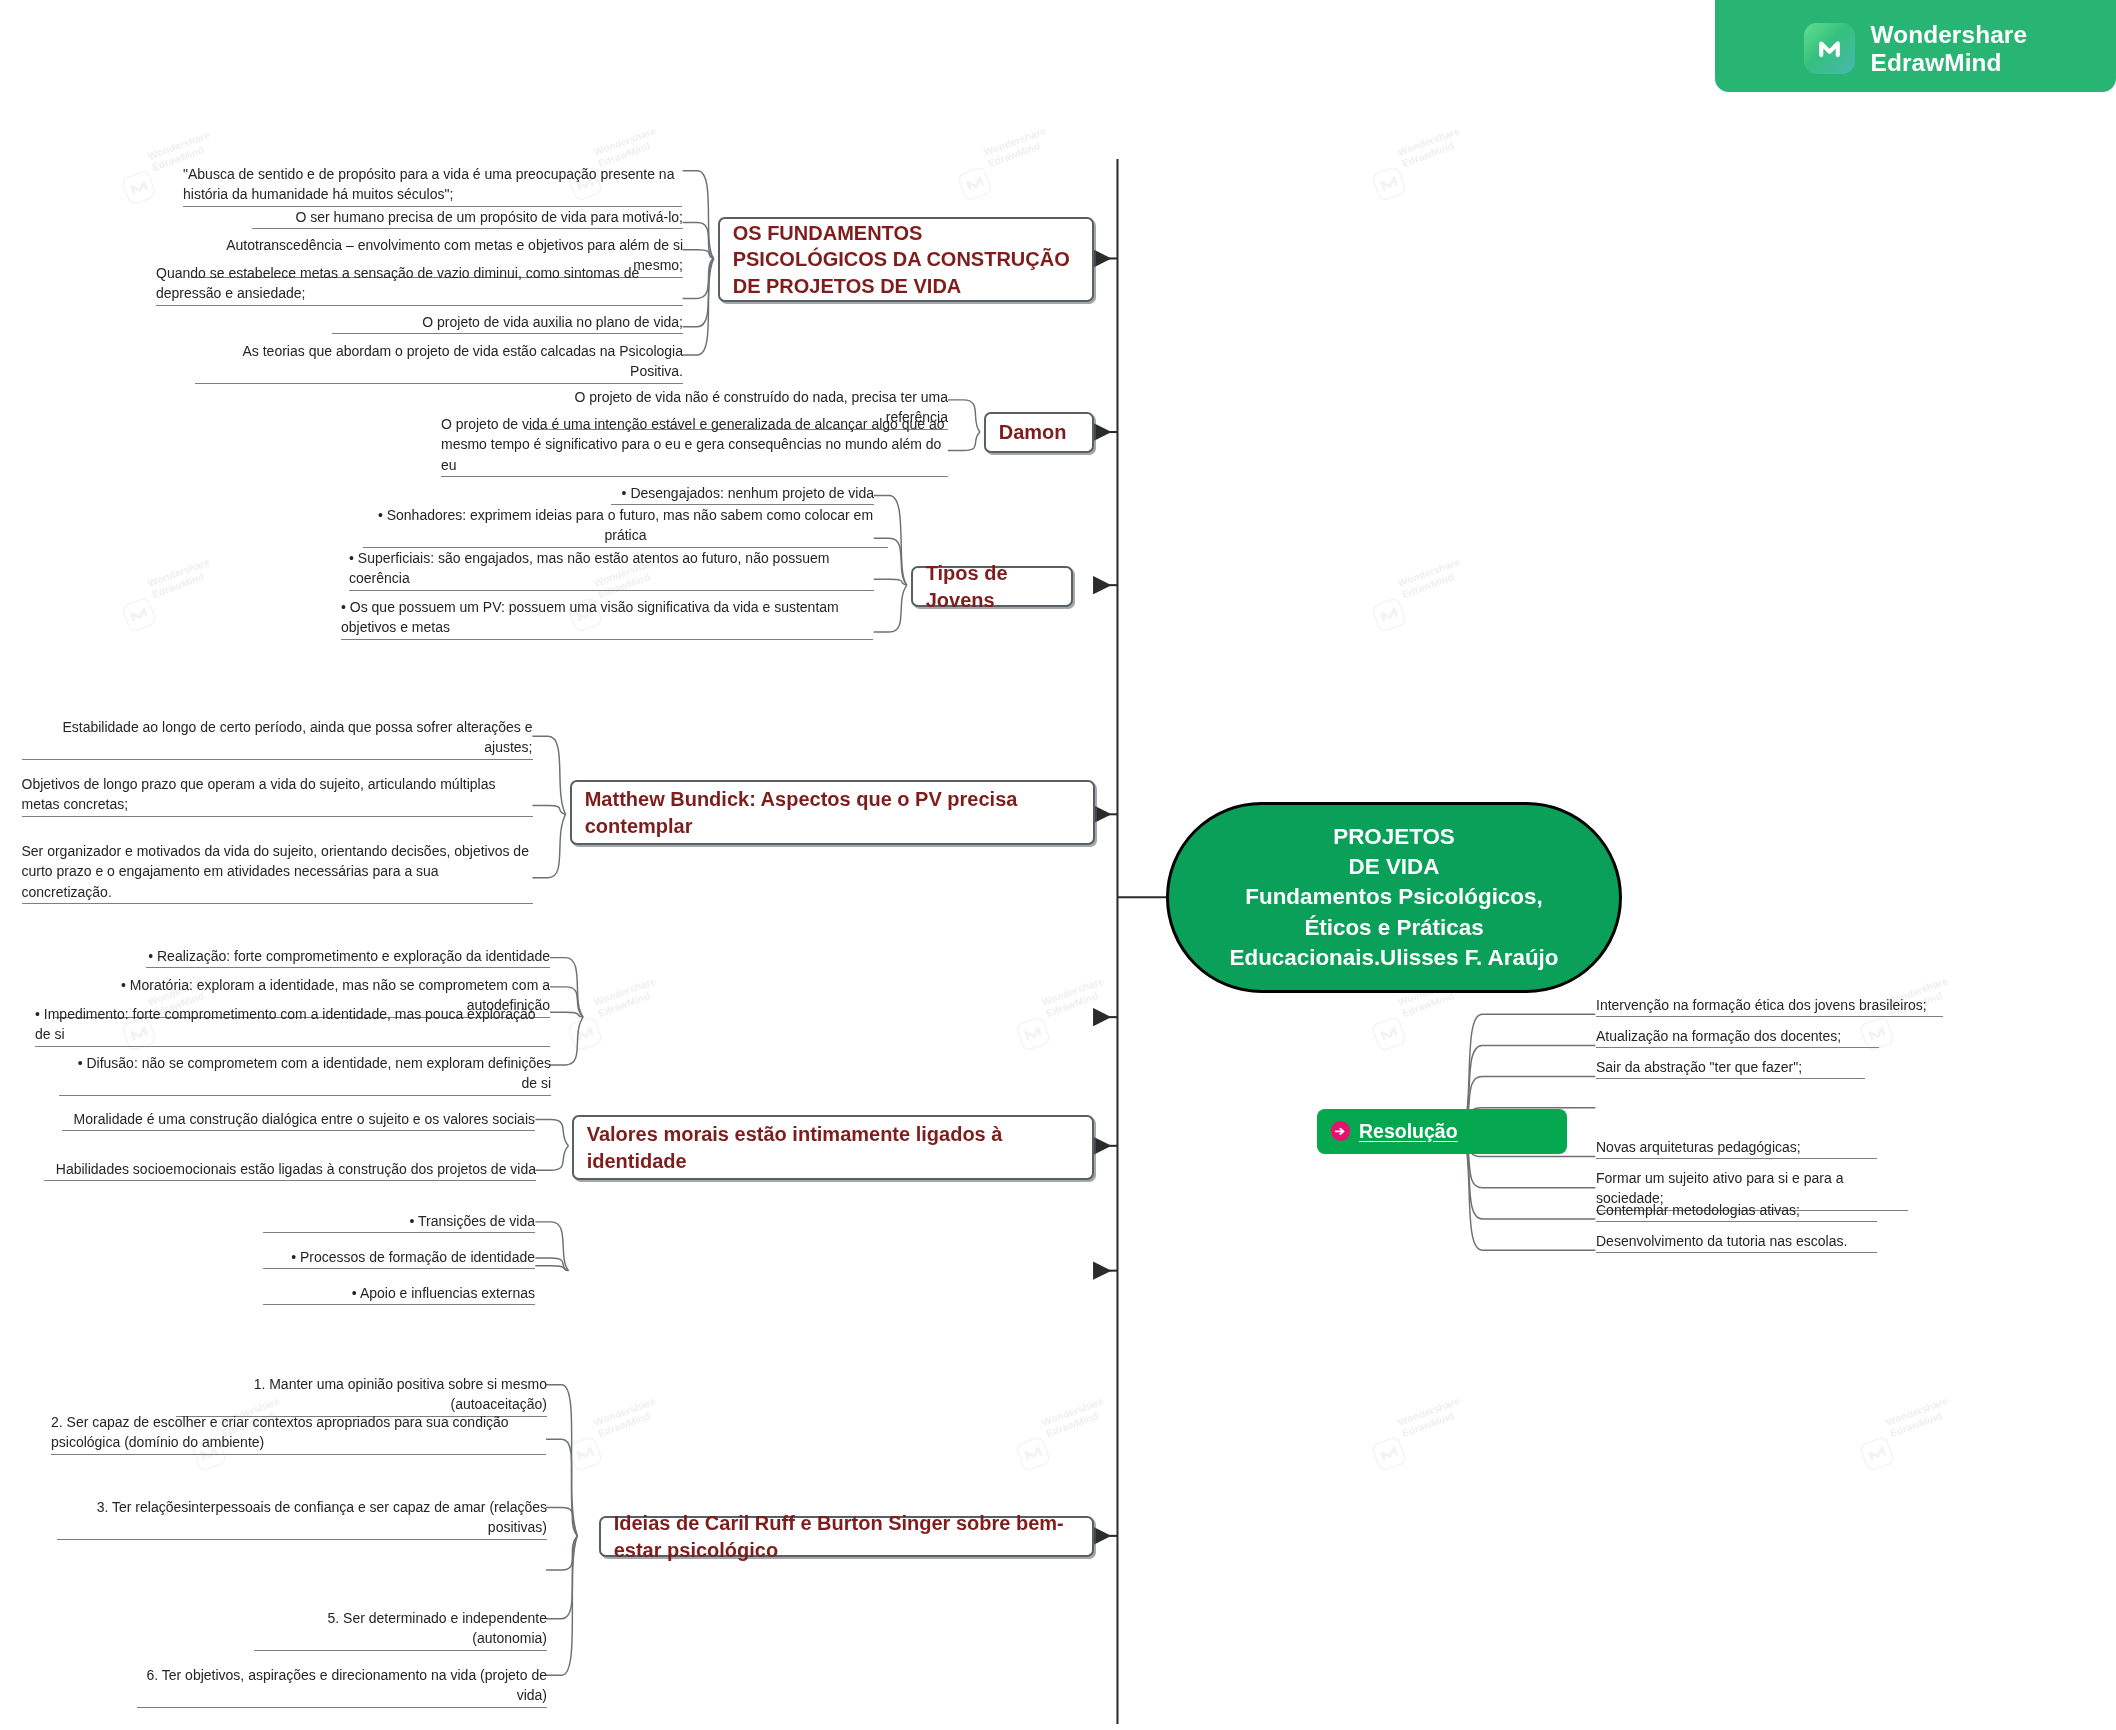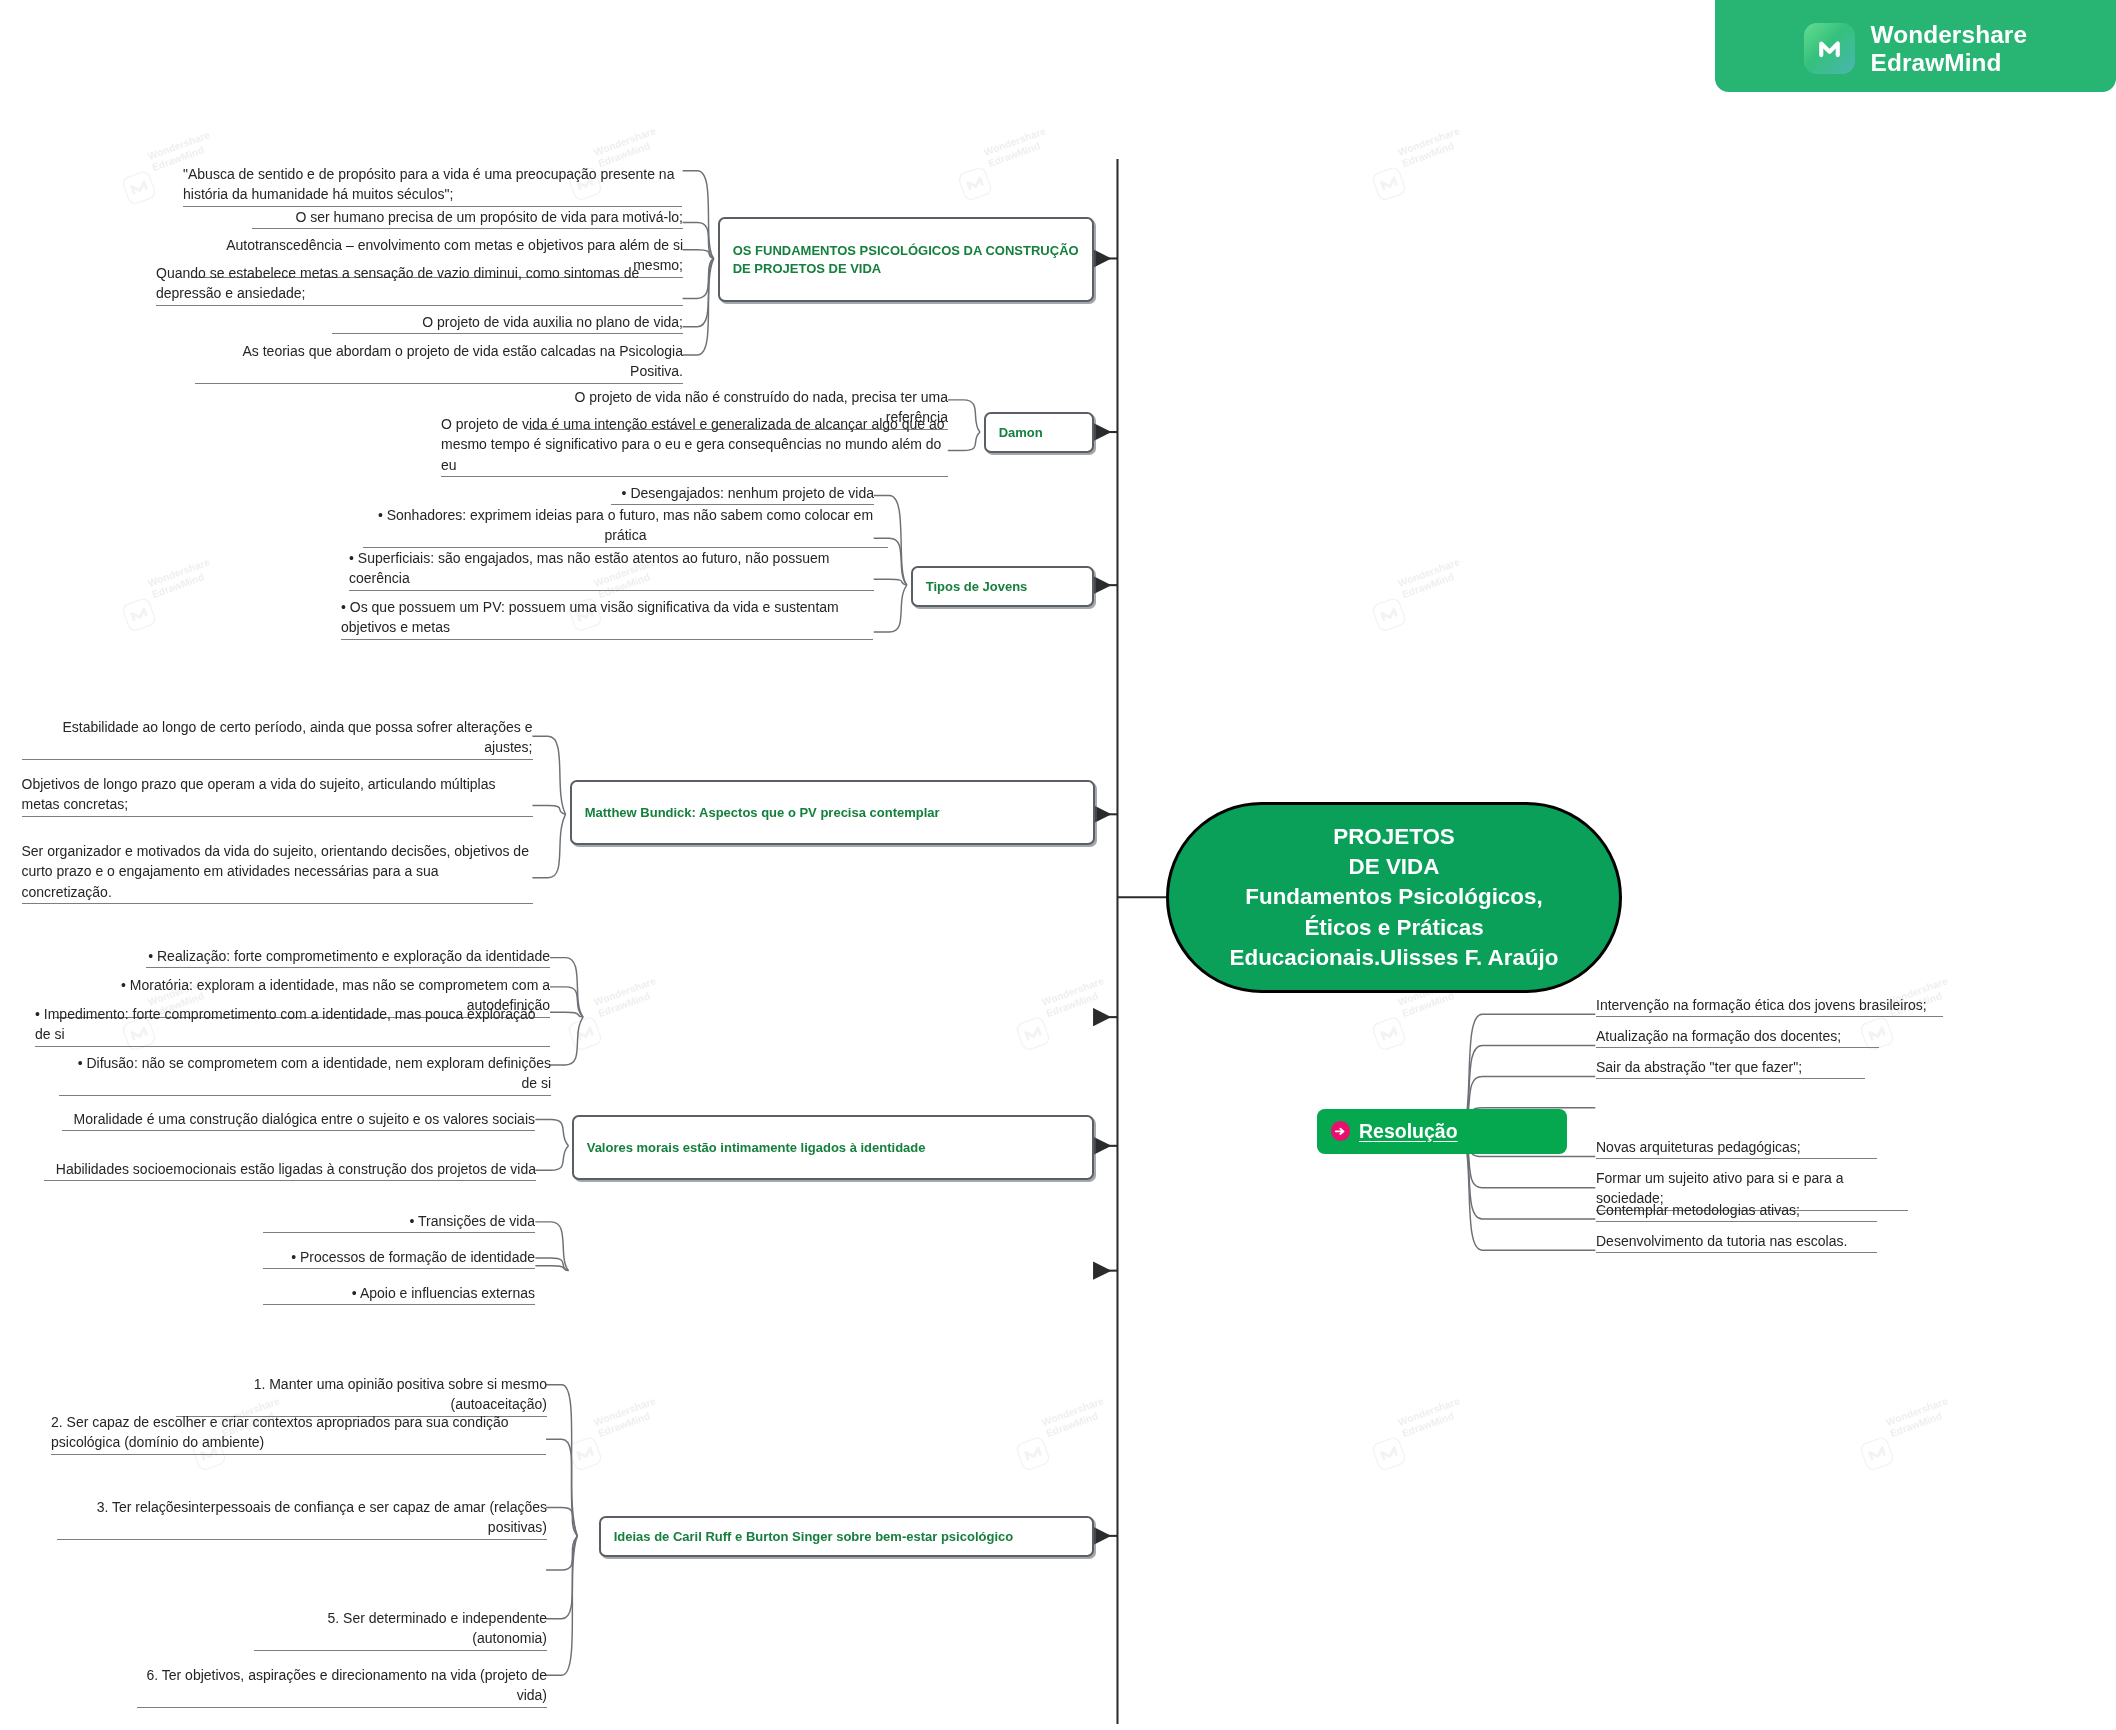--- a/index.html
+++ b/index.html
@@ -58,22 +58,22 @@
     background: #ffffff;
     border: 2px solid #5a5f66;
     border-radius: 6.8px;
     box-shadow: 2px 2px 0 rgba(90,95,102,.55);
     display: flex; align-items: center;
     padding: 5.9px 12.7px;
     z-index: 12;
   }
   .node .ntxt {
     font-weight: bold;
-    color: #15803d;
-    font-size: 13px;
+    color: #7f1d1d;
+    font-size: 20px;
     line-height: 1.32;
   }
   
   #root-node {
     position: absolute;
     background: #0aa05a;
     border: 3.9px solid #000000;
     border-radius: 107px;
     display: flex; align-items: center; justify-content: center;
     text-align: center;
@@ -360,21 +360,21 @@
   <div class="leaf lalign" style="left:156px; top:263px; width:527px;">Quando se estabelece metas a sensação de vazio diminui, como sintomas de depressão e ansiedade;</div>
   <div class="leaf ralign" style="left:332px; top:312px; width:351px;">O projeto de vida auxilia no plano de vida;</div>
   <div class="leaf ralign" style="left:195px; top:341px; width:488px;">As teorias que abordam o projeto de vida estão calcadas na Psicologia Positiva.</div>
 
   <div class="node" style="left:984px; top:412px; width:110px; height:41px;">
     <div class="ntxt">Damon</div>
   </div>
   <div class="leaf ralign" style="left:527px; top:387px; width:421px;">O projeto de vida não é construído do nada, precisa ter uma referência</div>
   <div class="leaf lalign" style="left:441px; top:414px; width:507px;">O projeto de vida é uma intenção estável e generalizada de alcançar algo que ao mesmo tempo é significativo para o eu e gera consequências no mundo além do eu</div>
 
-  <div class="node" style="left:911px; top:566px; width:183px; height:41px;">
+  <div class="node" style="left:911px; top:566px; width:162px; height:41px;">
     <div class="ntxt">Tipos de Jovens</div>
   </div>
   <div class="leaf ralign" style="left:611px; top:483px; width:263px;">• Desengajados: nenhum projeto de vida</div>
   <div class="leaf lalign" style="left:363px; top:505px; width:525px;text-align:center;">• Sonhadores: exprimem ideias para o futuro, mas não sabem como colocar em prática</div>
   <div class="leaf lalign" style="left:349px; top:548px; width:525px;">• Superficiais: são engajados, mas não estão atentos ao futuro, não possuem coerência</div>
   <div class="leaf lalign" style="left:341px; top:597px; width:532px;">• Os que possuem um PV: possuem uma visão significativa da vida e sustentam objetivos e metas</div>
 
   <div class="node" style="left:570px; top:780px; width:525px; height:65px;">
     <div class="ntxt">Matthew Bundick: Aspectos que o PV precisa contemplar</div>
   </div>

